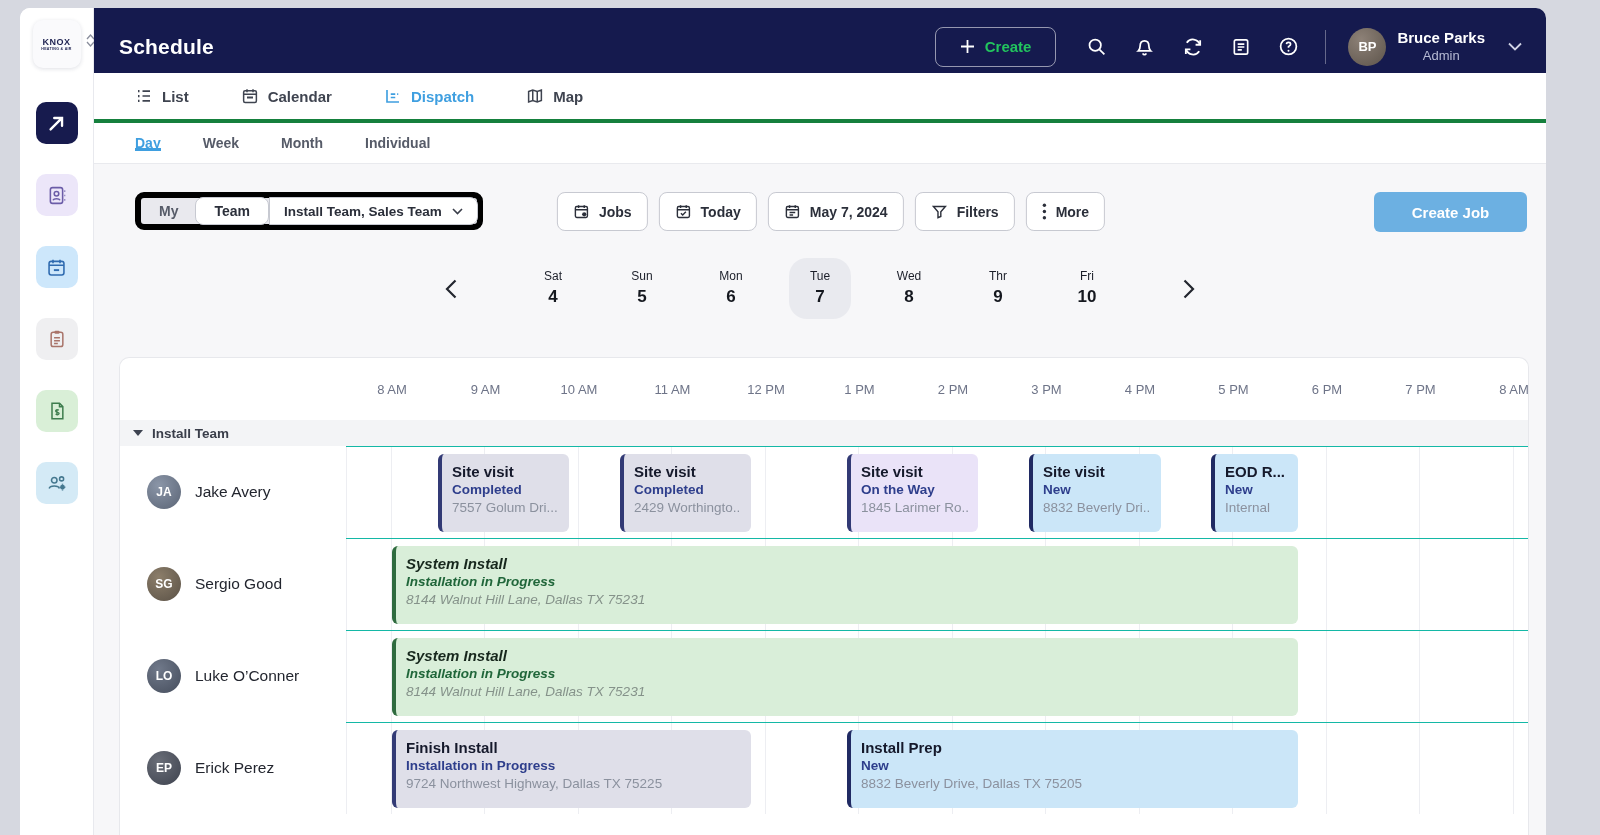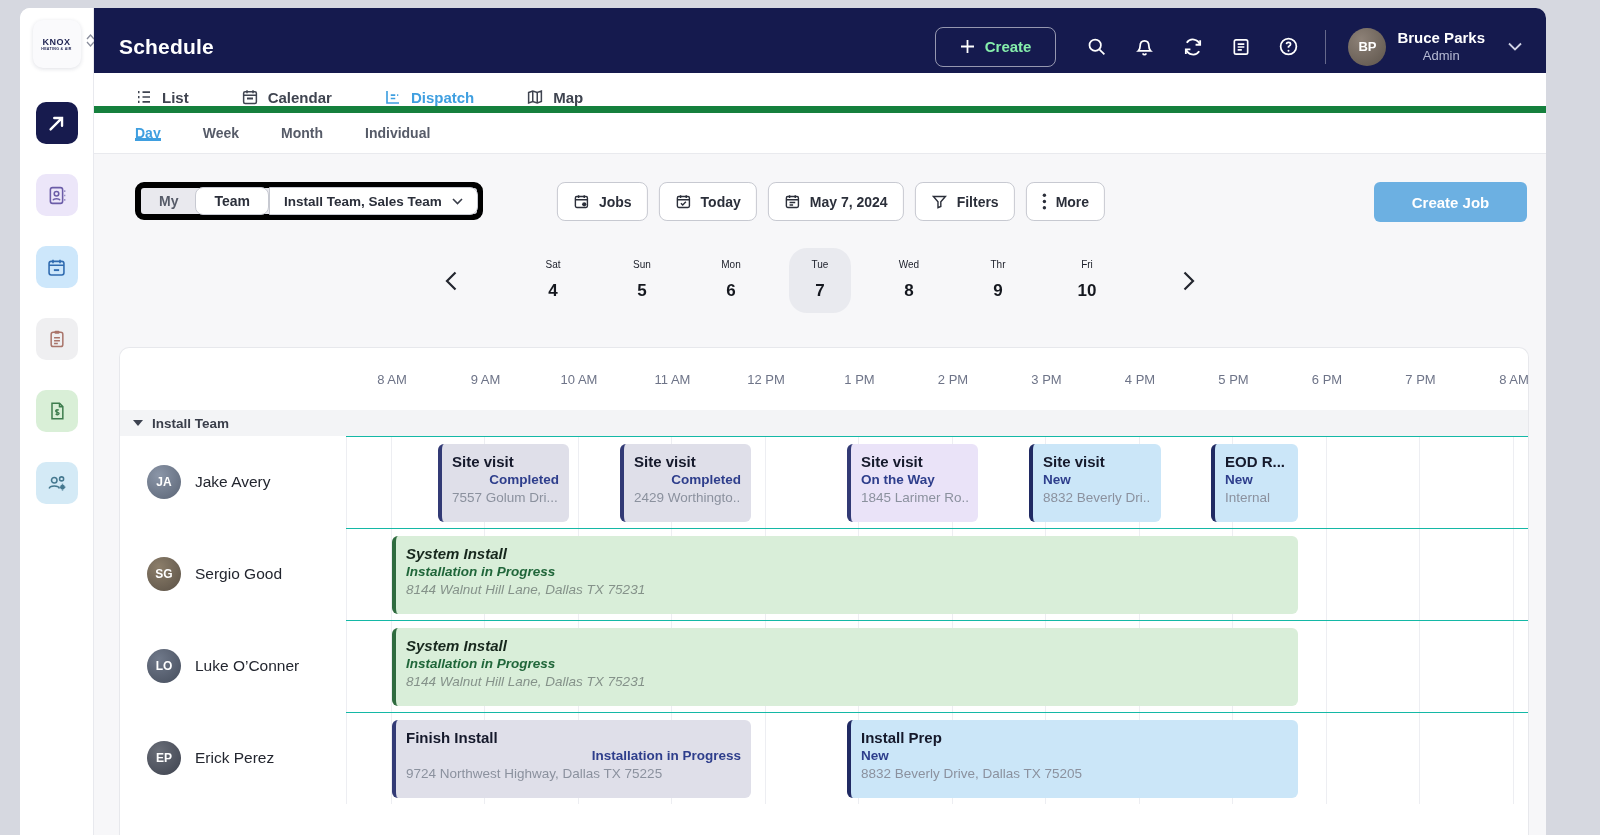--- a/index.html
+++ b/index.html
@@ -25,33 +25,33 @@
   .tile-invoice { background:#d9efd7; color:#3e7d4e; }
   .tile-team { background:#d4eaf6; color:#45788f; }
 
   
   .main { flex:1; display:flex; flex-direction:column; background:#f7f7f9; position:relative; min-width:0; }
 
   .topbar { height:65px; background:#151a4e; display:flex; align-items:center; padding:12px 24px 0 25px; flex-shrink:0; }
   .topbar-title { color:#fff; font-size:21px; font-weight:700; letter-spacing:.2px; }
   .topbar-right { margin-left:auto; display:flex; align-items:center; }
   .create-btn { display:flex; align-items:center; gap:10px; border:1px solid rgba(255,255,255,.55); border-radius:8px;
-                height:40px; padding:0 24px; color:#86efac; font-size:15px; font-weight:600; cursor:pointer; }
+                height:40px; padding:0 24px; color:#22c55e; font-size:15px; font-weight:600; cursor:pointer; }
   .top-icons { display:flex; align-items:center; gap:27px; margin-left:30px; color:#fff; }
   .top-icons .ticon { cursor:pointer; display:flex; }
   .top-divider { width:1px; height:34px; background:rgba(255,255,255,.35); margin:0 22px 0 26px; }
   .user-chip { display:flex; align-items:center; gap:11px; cursor:pointer; }
   .avatar { border-radius:50%; display:flex; align-items:center; justify-content:center; color:#fff; font-weight:700; }
   .avatar-lg { width:38px; height:38px; font-size:13px; background:radial-gradient(circle at 35% 30%, #8d8177, #5d544b); }
   .user-meta { display:flex; flex-direction:column; line-height:1.25;text-align:center; }
   .user-name { color:#fff; font-size:15px; font-weight:700; }
   .user-role { color:#b7bbd4; font-size:13px; }
   .user-caret { color:#cfd2e4; margin-left:12px; display:flex; }
 
-  .tabbar { height:40px; background:#fff; display:flex; align-items:flex-end; padding-left:41px; gap:52px; border-bottom:7px solid #15803d; flex-shrink:0; }
+  .tabbar { height:50px; background:#fff; display:flex; align-items:center; padding-left:41px; gap:52px; border-bottom:4px solid #15803d; flex-shrink:0; }
   .tab { display:flex; align-items:center; gap:9px; font-size:15px; font-weight:700; color:#3f4450; cursor:pointer; }
   .tab.active { color:#3f9fe0; }
 
   .subtabbar { height:41px; background:#fff; border-bottom:1px solid #e9eaee; display:flex; align-items:center; padding-left:41px; gap:42px; flex-shrink:0; }
   .subtab { display:flex; align-items:center; font-size:14px; font-weight:700; color:#565b68; cursor:pointer; }
   .subtab.active { color:#3f9fe0; box-shadow:inset 0 -3px 0 #3f9fe0; }
 
   .content { flex:1; position:relative; overflow:hidden; }
 
   
@@ -67,21 +67,21 @@
          padding:0 15px; font-size:14px; font-weight:700; color:#2b2f3a; cursor:pointer; white-space:nowrap; }
   .create-job { position:absolute; right:0; top:0; width:153px; height:40px; background:#6cb0e2; border-radius:6px;
                 display:flex; align-items:center; justify-content:center; color:#fff; font-size:15px; font-weight:700; cursor:pointer; }
 
   
   .datestrip { position:absolute; top:94px; left:0; right:0; display:flex; justify-content:center; align-items:center; gap:27px; }
   .strip-chev { color:#23262f; cursor:pointer; padding:10px; display:flex; }
   .strip-chev.left { margin-right:28px; }
   .strip-chev.right { margin-left:28px; }
   .day-cell { width:62px; padding:11px 0 12px; text-align:center; border-radius:18px; cursor:pointer; }
-  .day-cell .dow { font-size:10px; color:#1c1f2a; margin-bottom:11px; }
+  .day-cell .dow { font-size:12px; color:#1c1f2a; margin-bottom:4px; }
   .day-cell .num { font-size:17px; font-weight:700; color:#15181f; }
   .day-cell.selected { background:#e9eaef; }
 
   
   .card { position:absolute; top:193px; left:25px; width:1410px; bottom:0; background:#fff;
           border:1px solid #e7e8ec; border-bottom:none; border-radius:10px 10px 0 0; overflow:hidden; }
   .hours-row { position:relative; height:62px; margin-left:226px; }
   .hour-label { position:absolute; top:50%; transform:translate(-50%,-50%); font-size:13px; color:#6e7488; white-space:nowrap; }
   .group-bar { height:26px; background:#f3f4f6; display:flex; align-items:center; padding-left:13px; gap:9px; cursor:pointer; }
   .tri-down { width:0; height:0; border-left:5px solid transparent; border-right:5px solid transparent; border-top:6px solid #3c4250; }
@@ -96,21 +96,21 @@
   .avatar-sm { width:34px; height:34px; font-size:12px; }
   .tech-name { font-size:15.5px; color:#23262f; }
   .row-grid { flex:1; position:relative; border-top:1px solid #14b8a6; }
 
   .event { position:absolute; top:7px; height:78px; border-radius:6px; border-left:4px solid; padding:9px 10px;
            overflow:hidden; cursor:pointer; }
   .ev-title { font-size:15px; font-weight:700; color:#15192b; white-space:nowrap; overflow:hidden; }
   .ev-status { font-size:13.5px; font-weight:700; margin-top:2px; white-space:nowrap; overflow:hidden; }
   .ev-addr { font-size:13.5px; color:#8b919e; margin-top:3px; white-space:nowrap; overflow:hidden; }
   .ev-gray { background:#dfdfe9; border-color:#323a75; }
-  .ev-gray .ev-status { color:#2e3e8c;text-align:right; }
+  .ev-gray .ev-status { color:#2e3e8c; }
   .ev-purple { background:#eae3f8; border-color:#323a75; }
   .ev-purple .ev-status { color:#2e3e8c; }
   .ev-blue { background:#cbe6f8; border-color:#202a63; }
   .ev-blue .ev-status { color:#2e3e8c; }
   .ev-green { background:#d9eed9; border-color:#2f6b3f;font-style:italic; }
   .ev-green .ev-title { color:#17271d; }
   .ev-green .ev-status { color:#20663a; }
   .ev-green .ev-addr { color:#85928a; }
 
   svg { display:block; }

